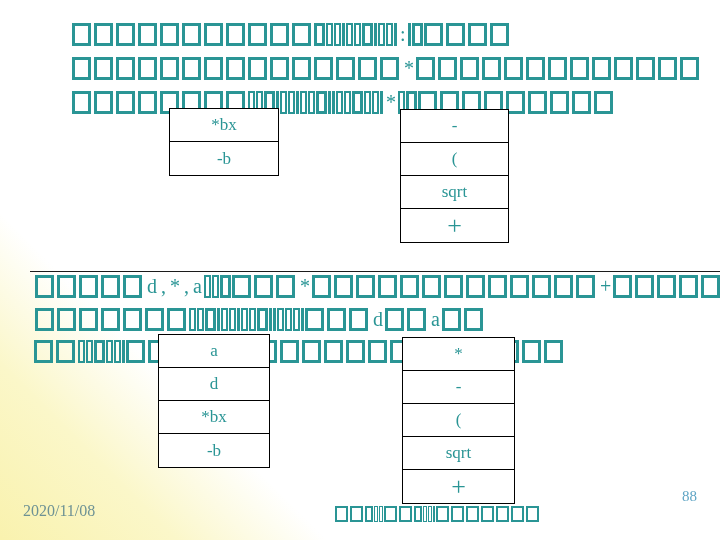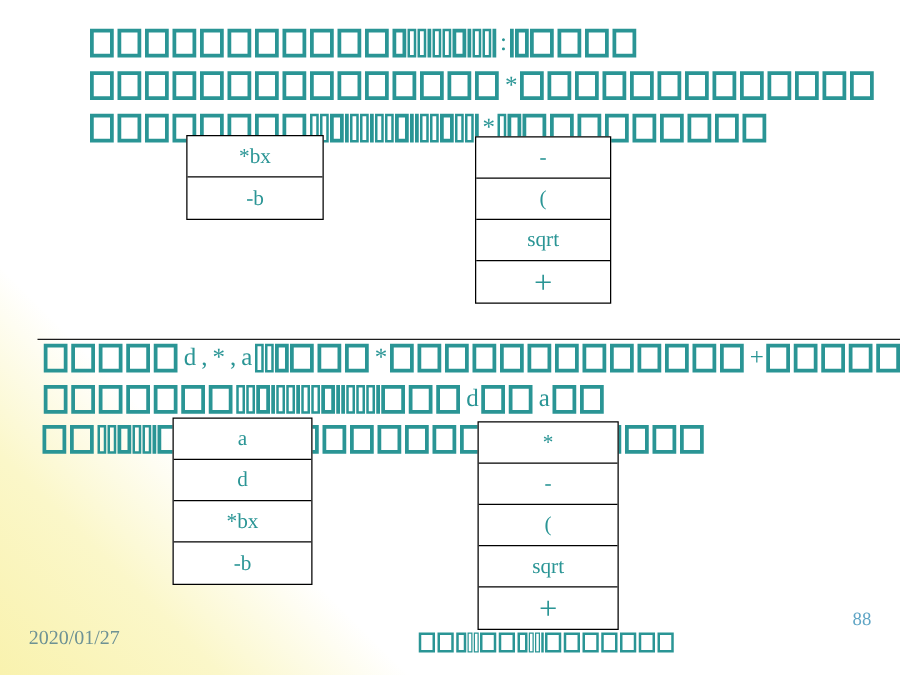--- a/index.html
+++ b/index.html
@@ -10,21 +10,21 @@
   }
   
   .tofu-line{position:absolute;white-space:nowrap;height:24px;line-height:24px;}
   .tofu-line .bx{display:inline-block;box-sizing:border-box;height:23px;vertical-align:bottom;background:transparent;}
   .tofu-line .w{width:19px;border:3px solid #2a9595;margin:0 3px 0 0;}
   .tofu-line .m{width:11px;border:3px solid #2a9595;margin:0 1px 0 0;}
   .tofu-line .n{width:7px;border:2px solid #2a9595;margin:0 1px 0 0;}
   .tofu-line .t{width:3px;background:#2a9595;border:none;margin:0 1px 0 0;}
   .tofu-line .ch{display:inline-block;color:#2a9595;font-size:20px;vertical-align:bottom;margin:0 2px;}
   
-  .stack{position:absolute;background:#ffffff;border:1px solid #000;}
+  .stack{position:absolute;background:#ffffff;border:1px solid #000;margin-left:20px;}
   .stack .cell{
     box-sizing:border-box;height:33px;border-bottom:1px solid #000;
     display:flex;align-items:center;justify-content:center;
     color:#2a9595;font-size:17px;font-family:"Liberation Serif", serif;
   }
   .stack .cell:last-child{border-bottom:none;}
   .stack .cell.big{font-size:26px;}
   .rule{position:absolute;left:30px;top:271px;width:690px;height:1px;background:#1c1c1c;}
   
   .footer-date{position:absolute;left:23px;top:502px;color:#6e9294;font-size:16px;}
@@ -69,17 +69,17 @@
       <div class="cell">-b</div>
     </div>
   <div class="stack" style="left:382px;top:337px;width:111px;">
       <div class="cell">*</div>
       <div class="cell">-</div>
       <div class="cell">(</div>
       <div class="cell">sqrt</div>
       <div class="cell big">+</div>
     </div>
 
-  <div class="footer-date">2020/01/27</div>
+  <div class="footer-date">2020/11/08</div>
   <div class="footer-tofu"><span class="bx w"></span><span class="bx w"></span><span class="bx m"></span><span class="bx n"></span><span class="bx n"></span><span class="bx w"></span><span class="bx w"></span><span class="bx m"></span><span class="bx n"></span><span class="bx n"></span><span class="bx t"></span><span class="bx w"></span><span class="bx w"></span><span class="bx w"></span><span class="bx w"></span><span class="bx w"></span><span class="bx w"></span><span class="bx w"></span></div>
   <div class="footer-page">88</div>
 
 </div>
 
 </body></html>

